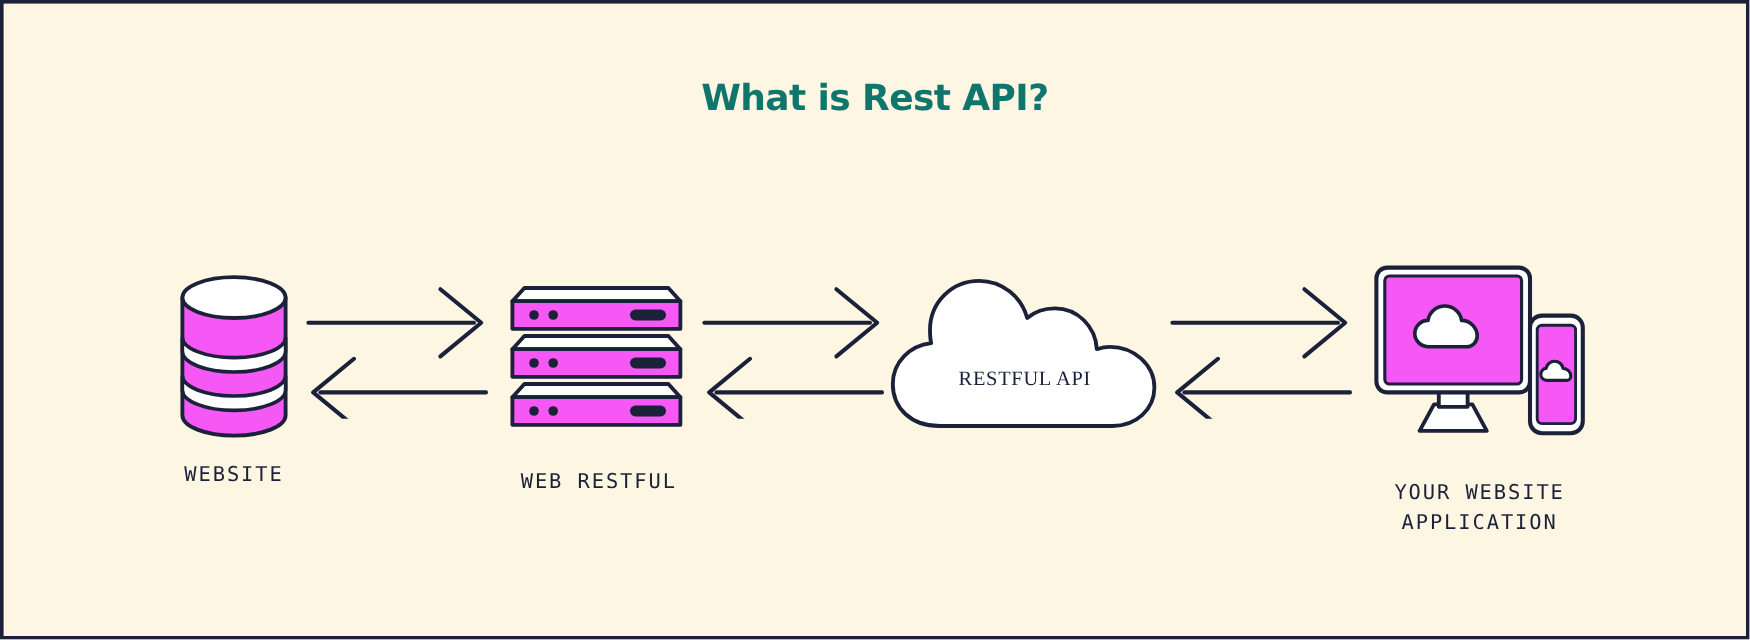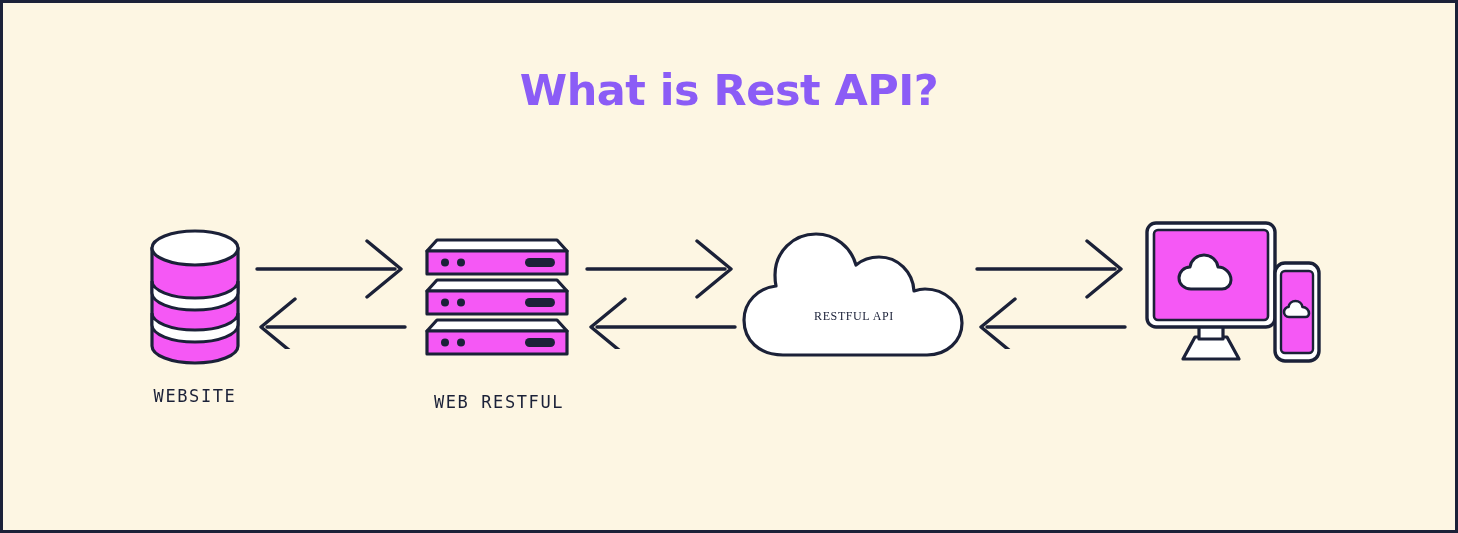--- a/index.html
+++ b/index.html
@@ -22,23 +22,23 @@
   }
 
   
   #title {
     position: absolute;
     left: 0;
     top: 62px;
     width: 100%;
     text-align: center;
     font-family: "DejaVu Sans", sans-serif;
-    font-size: 43px;
+    font-size: 30px;
     font-weight: bold;
-    color: #8b5cf6;
+    color: #0f766e;
     letter-spacing: -0.5px;
   }
 
   
   .node-label {
     position: absolute;
     font-family: "DejaVu Sans Mono", monospace;
     font-size: 17px;
     letter-spacing: 1.6px;
     color: #1B2138;
@@ -80,21 +80,21 @@
     left: 0;
     top: 0;
     width: 226px;
     height: 128px;
     display: flex;
     align-items: center;
     justify-content: center;
     padding-top: 42px;
     box-sizing: border-box;
     font-family: "Liberation Serif", serif;
-    font-size: 12px;
+    font-size: 17px;
     color: #1B2138;
     letter-spacing: 0.6px;
   }
 
   
   #devices {
     position: absolute;
     left: 1140px;
     top: 216px;
     width: 180px;
@@ -212,14 +212,16 @@
       <rect x="11" y="11" width="114" height="90" rx="4" fill="#F558F5" stroke="#1B2138" stroke-width="2.6"></rect>
 
       <path d="M48 70 C41 70 36 65 36 59 C36 53 41 48 47 48 C48 41 54 36 61 36 C68 36 74 41 75 48 C82 48 88 54 88 61 C88 66 84 70 79 70 Z" fill="#FFFFFF" stroke="#1B2138" stroke-width="3" stroke-linejoin="round"></path>
 
       <rect x="132" y="44" width="44" height="98" rx="10" fill="#FFFFFF" stroke="#1B2138" stroke-width="3.4"></rect>
       <rect x="138" y="52" width="32" height="82" rx="4" fill="#F558F5" stroke="#1B2138" stroke-width="2.4"></rect>
 
       <path d="M146 98 C143 98 141 95.5 141 93 C141 90.5 143 88 145.5 88 C146 84.5 149 82 152.5 82 C156 82 159 84.5 159.5 88 C163 88 166 91 166 94.5 C166 96.5 164.5 98 162.5 98 Z" fill="#FFFFFF" stroke="#1B2138" stroke-width="2.6" stroke-linejoin="round"></path>
     </svg>
   </div>
+  <div class="node-label" id="dev-label">YOUR WEBSITE
+APPLICATION</div>
 
 </div>
 
 </body></html>

